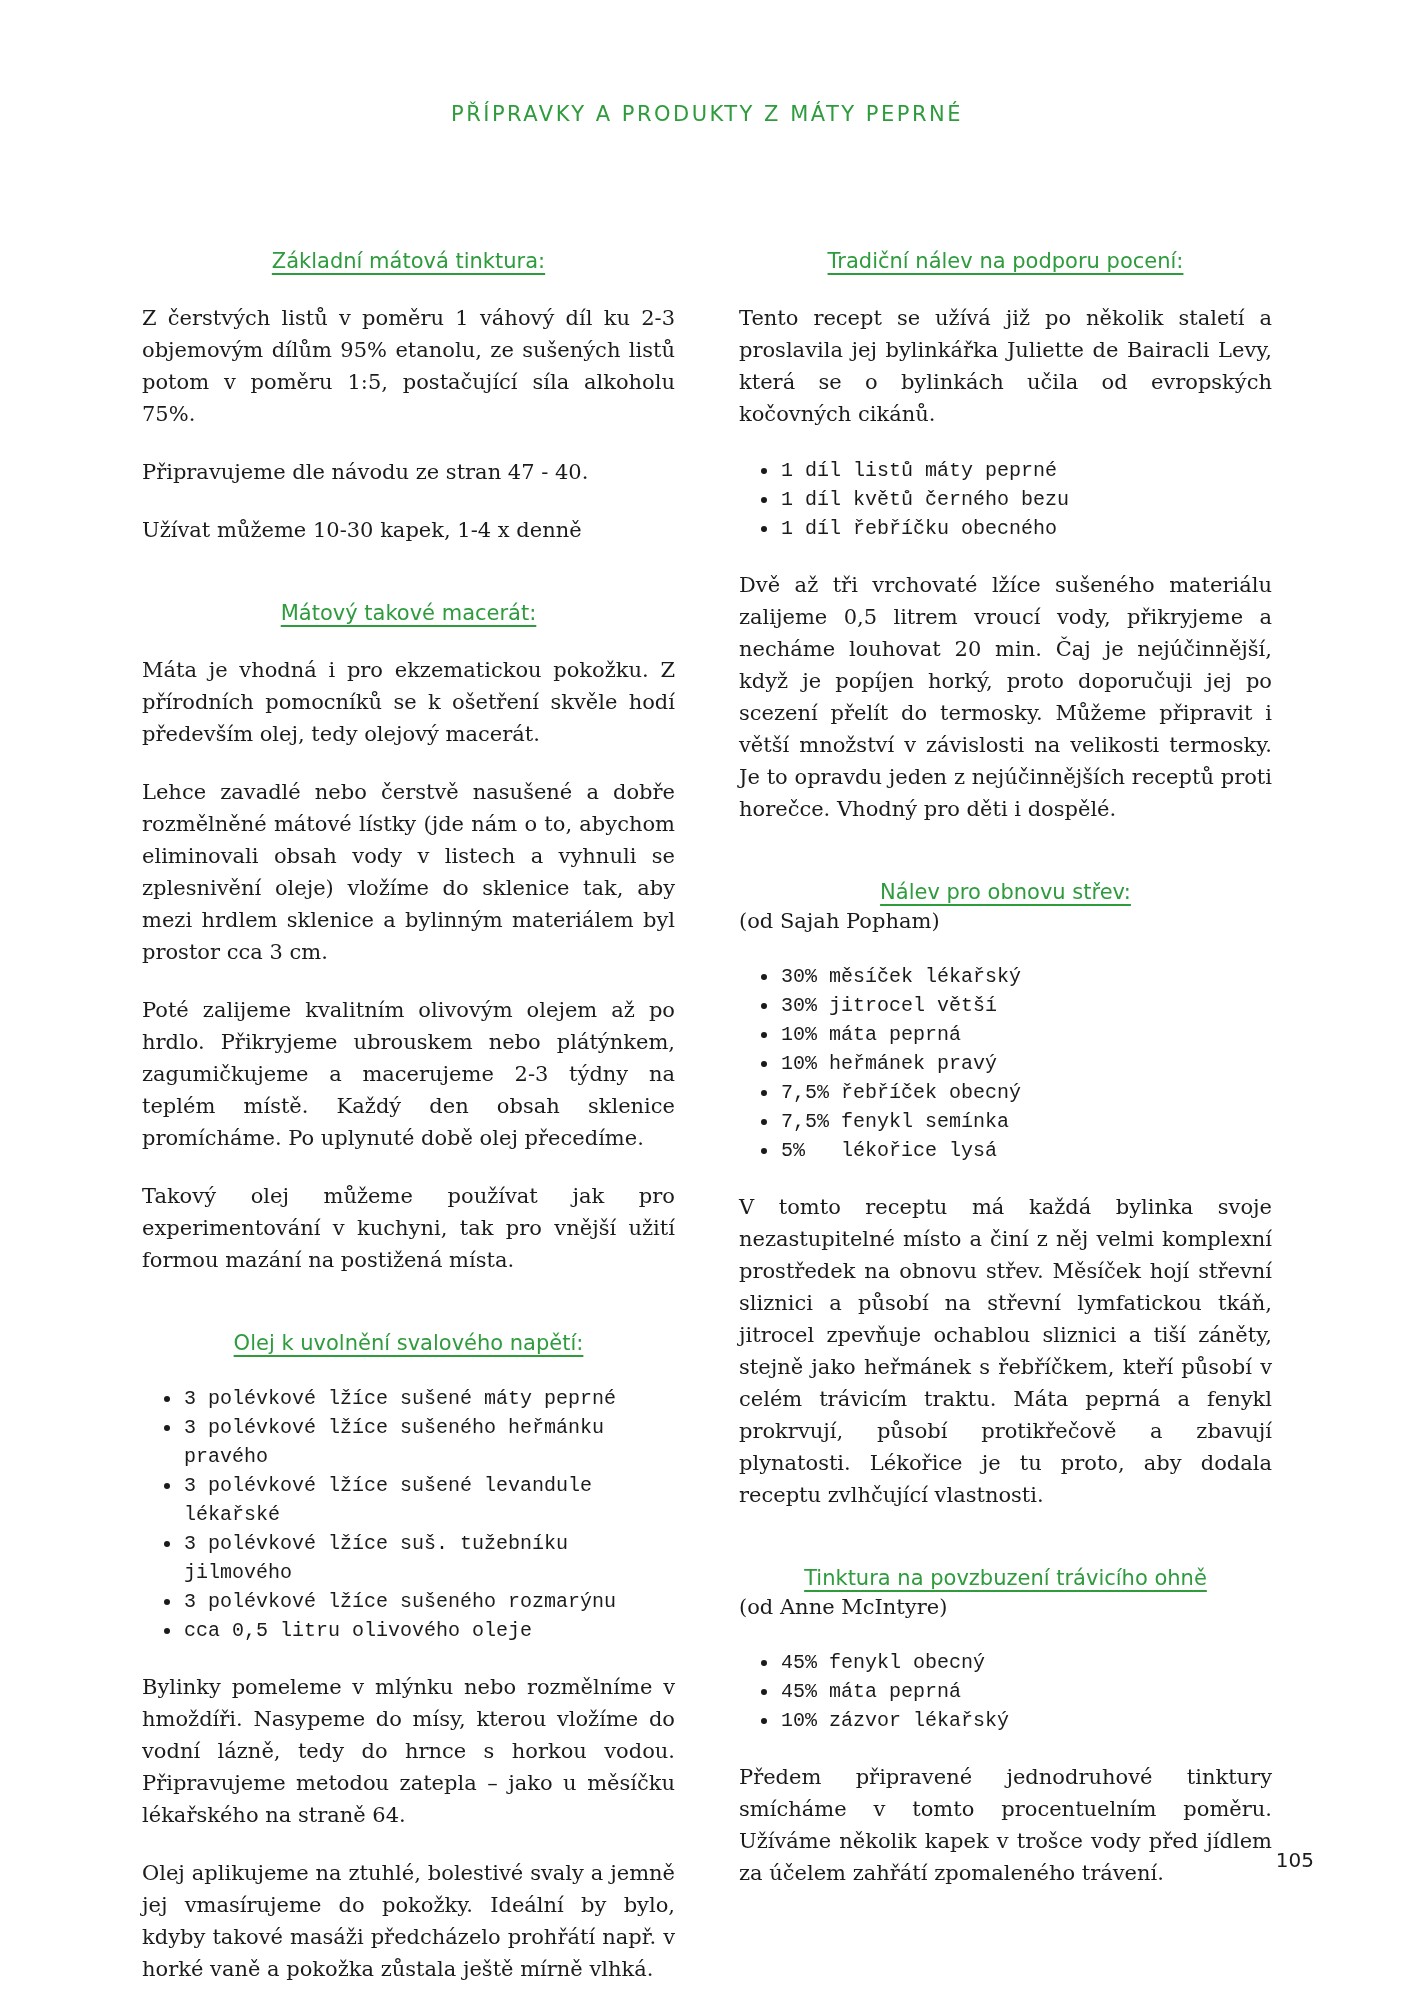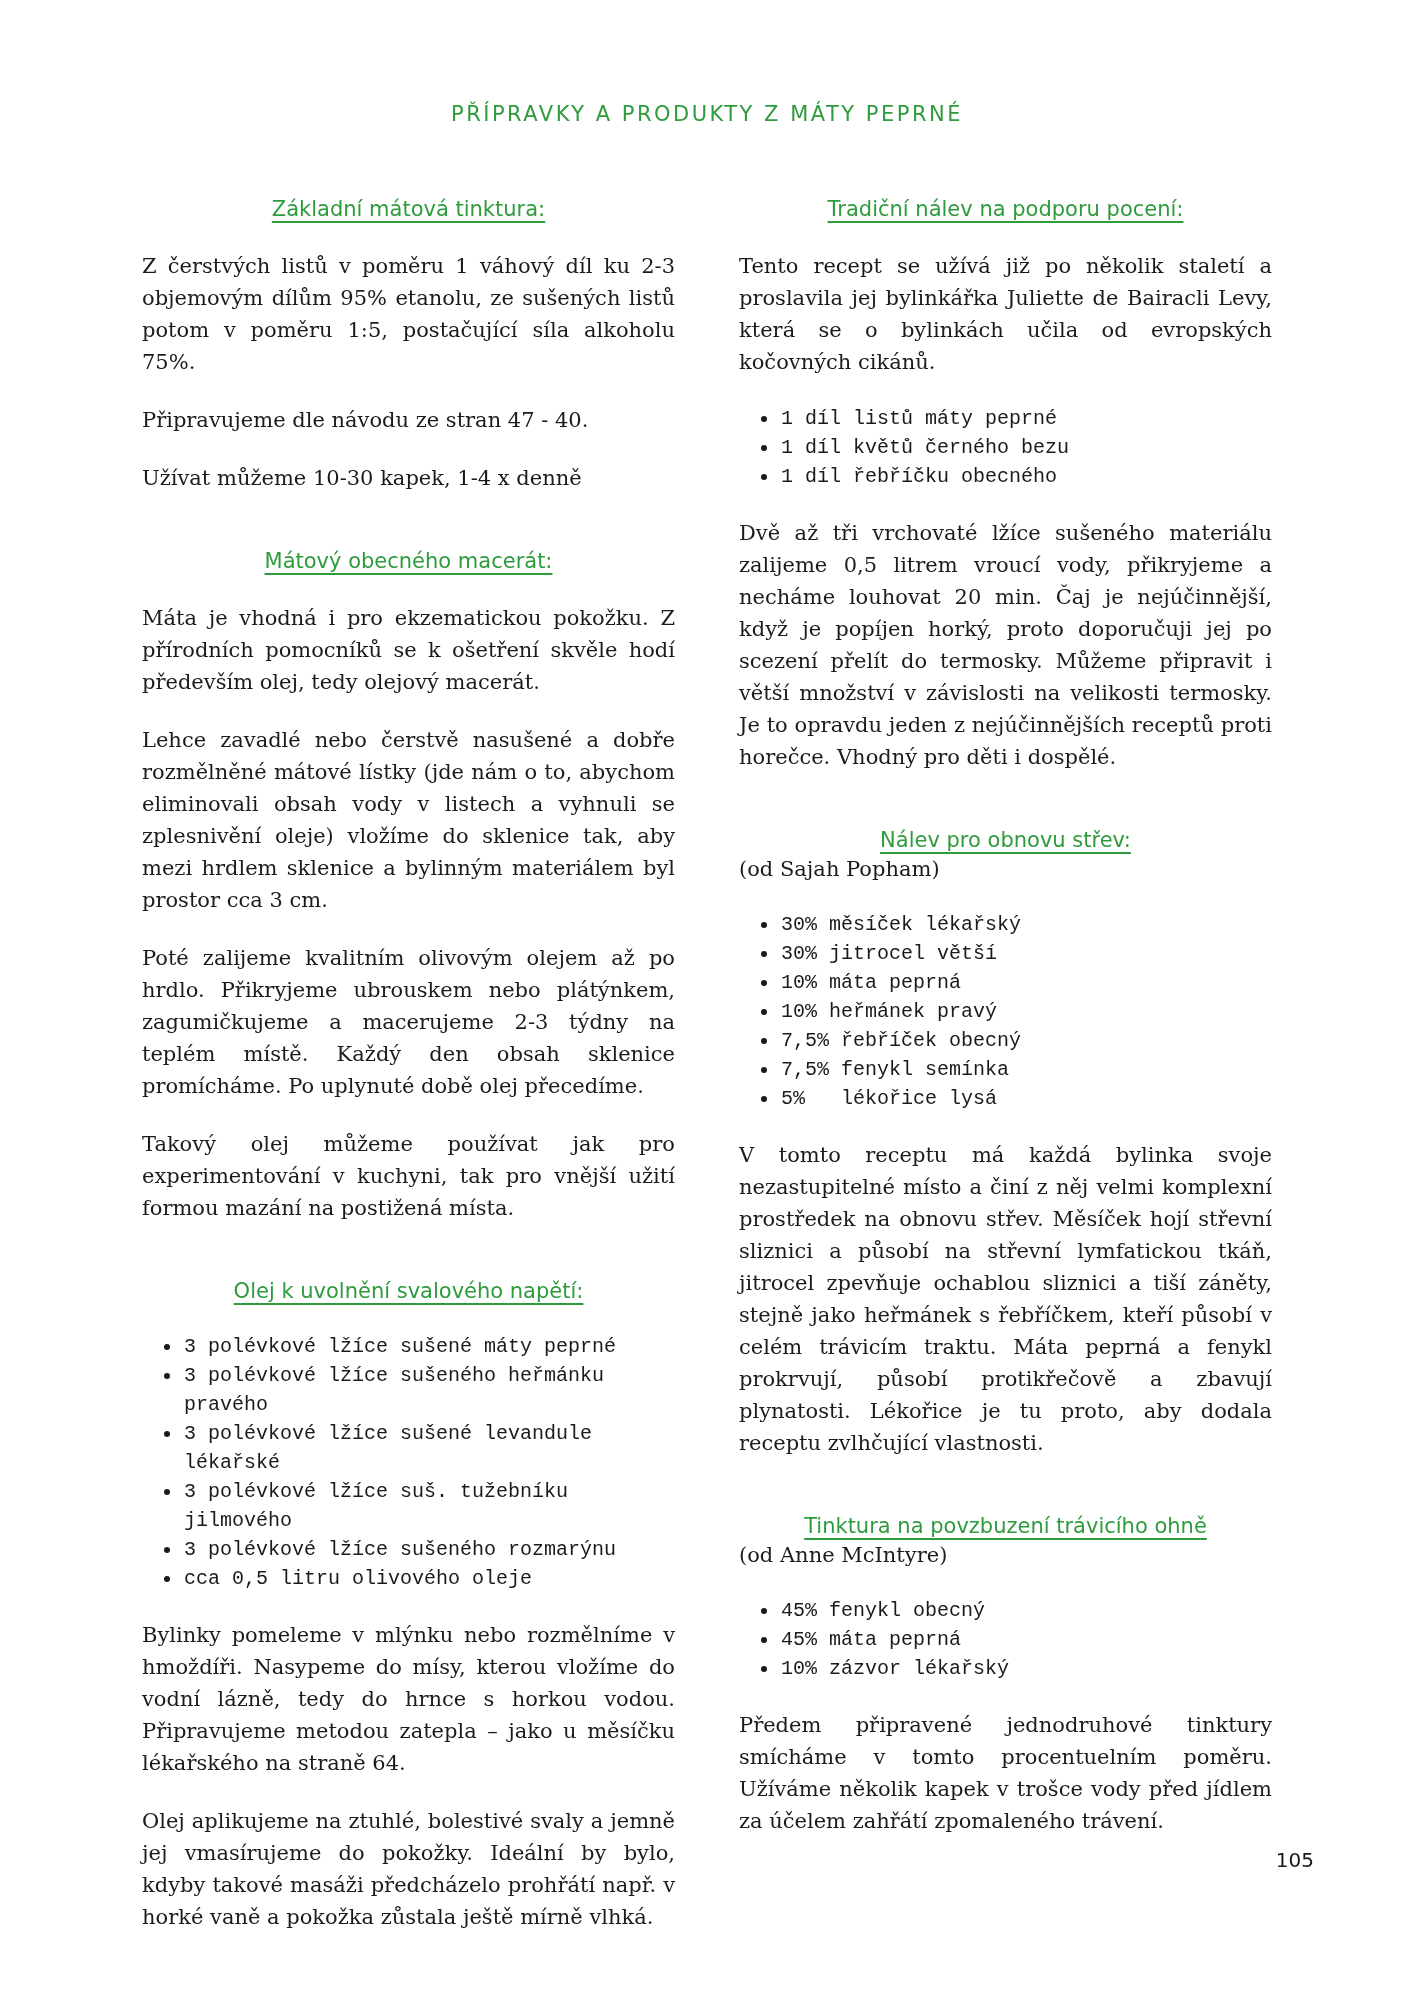--- a/index.html
+++ b/index.html
@@ -18,21 +18,21 @@
     font-family: "DejaVu Sans", "Liberation Sans", sans-serif;
     font-size: 21px;
     font-weight: normal;
     letter-spacing: 2.5px;
     color: #2e9b3d;
   }
   .columns {
     display: flex;
     gap: 64px;
     padding: 0 140px 0 142px;
-    margin-top: 68px;
+    margin-top: 120px;
   }
   .col {
     flex: 0 0 533px;
     width: 533px;
   }
   .section-heading {
     font-family: "DejaVu Sans", "Liberation Sans", sans-serif;
     font-size: 21px;
     font-weight: normal;
     color: #2e9b3d;
@@ -88,21 +88,21 @@
   <div class="col">
 
     <div class="section">
       <h2 class="section-heading">Základní mátová tinktura:</h2>
       <p class="body-text">Z čerstvých listů v poměru 1 váhový díl ku 2-3 objemovým dílům 95% etanolu, ze sušených listů potom v poměru 1:5, postačující síla alkoholu 75%.</p>
       <p class="body-text">Připravujeme dle návodu ze stran 47 - 40.</p>
       <p class="body-text">Užívat můžeme 10-30 kapek, 1-4 x denně</p>
     </div>
 
     <div class="section">
-      <h2 class="section-heading">Mátový obecného macerát:</h2>
+      <h2 class="section-heading">Mátový takové macerát:</h2>
       <p class="body-text">Máta je vhodná i pro ekzematickou pokožku. Z přírodních pomocníků se k ošetření skvěle hodí především olej, tedy olejový macerát.</p>
       <p class="body-text">Lehce zavadlé nebo čerstvě nasušené a dobře rozmělněné mátové lístky (jde nám o to, abychom eliminovali obsah vody v listech a vyhnuli se zplesnivění oleje) vložíme do sklenice tak, aby mezi hrdlem sklenice a bylinným materiálem byl prostor cca 3 cm.</p>
       <p class="body-text">Poté zalijeme kvalitním olivovým olejem až po hrdlo. Přikryjeme ubrouskem nebo plátýnkem, zagumičkujeme a macerujeme 2-3 týdny na teplém místě. Každý den obsah sklenice promícháme. Po uplynuté době olej přecedíme.</p>
       <p class="body-text">Takový olej můžeme používat jak pro experimentování v kuchyni, tak pro vnější užití formou mazání na postižená místa.</p>
     </div>
 
     <div class="section">
       <h2 class="section-heading">Olej k uvolnění svalového napětí:</h2>
       <ul class="bullet-list">
         <li>3 polévkové lžíce sušené máty peprné</li>

